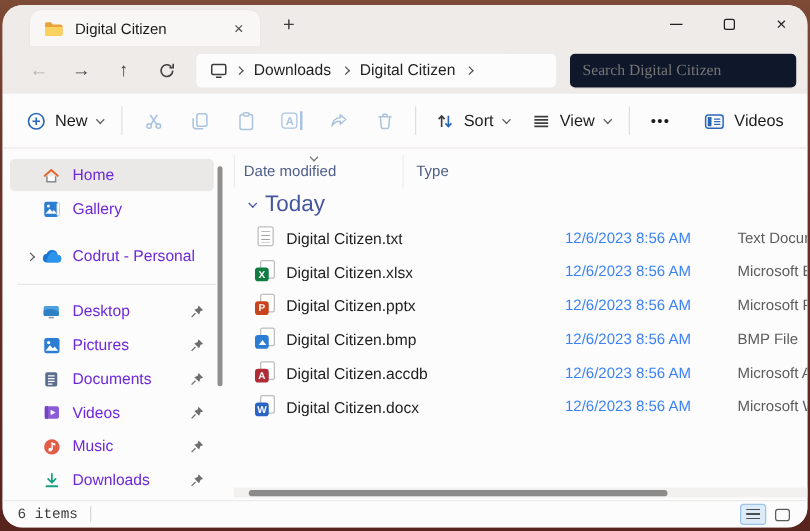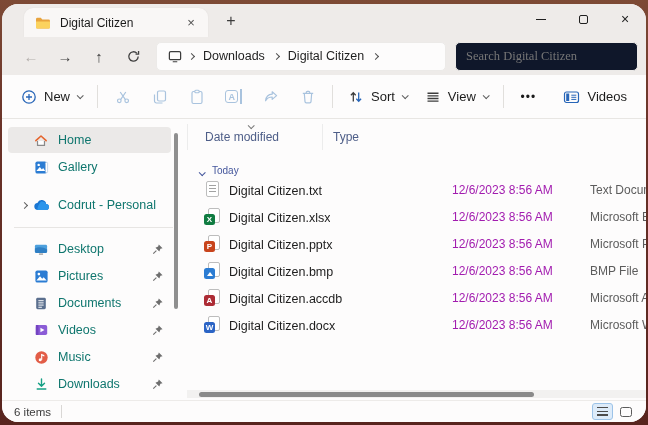--- a/index.html
+++ b/index.html
@@ -56,44 +56,44 @@
   .rn-box { width:13px; height:13px; border:1.3px solid #a9c3de; border-radius:3px; color:#a9c3de;
             font-size:9px; font-weight:bold; display:flex; align-items:center; justify-content:center; }
   .rn-bar { width:1.4px; height:15px; background:#a9c3de; margin-left:2px; }
 
   
   .body { flex:1; display:flex; background:#fdfcfc; position:relative; min-height:0; }
 
   
   .sidebar { width:185px; flex:none; position:relative; padding-top:7px; }
   .side-item { height:26px; margin:1px 16px 1px 6px; border-radius:4px; display:flex; align-items:center;
-               padding-left:8px; font-size:12.5px; color:#0f766e; }
+               padding-left:8px; font-size:12.5px; color:#6d28d9; }
   .side-item.selected { background:#ebe9e8; }
   .side-exp { width:16px; display:flex; align-items:center; justify-content:center; flex:none; }
   .side-ico { width:18px; height:16px; display:flex; align-items:center; justify-content:center; flex:none; }
   .side-label { margin-left:8px; flex:1; white-space:nowrap; overflow:hidden; }
   .side-pin { width:16px; margin-right:4px; flex:none; display:flex; align-items:center; }
   .side-div { border:none; border-top:1px solid #e7e5e3; margin:9px 14px 8px 12px; }
   .gap { height:10px; }
   .side-scroll { position:absolute; top:14px; right:9px; width:4px; height:176px; background:#8f8f8f; border-radius:2px; }
 
   
   .main { flex:1; position:relative; padding-top:5px; min-width:0; }
   .cols { display:flex; align-items:center; height:26px; font-size:12px; color:#4e5e88; }
   .col-name { width:258px; padding-left:33px; flex:none; }
-  .col-date { width:135px; padding-left:17px; border-left:1px solid #ececec; flex:none; position:relative; height:100%;
+  .col-date { width:135px; padding-left:7px; border-left:1px solid #ececec; flex:none; position:relative; height:100%;
               display:flex; align-items:center; }
   .col-sort { position:absolute; top:0px; left:60px; }
   .col-type { flex:1; padding-left:10px; border-left:1px solid #ececec; height:100%; display:flex; align-items:center; overflow:hidden; }
-  .group-row { height:26px; display:flex; align-items:flex-end; padding-left:12px; font-size:10px; color:#44569c; }
+  .group-row { height:26px; display:flex; align-items:center; padding-left:12px; font-size:18px; color:#44569c; }
   .group-label { margin-left:8px; }
   .file-row { height:27px; display:flex; align-items:center; font-size:12.5px; }
   .cell-name { width:258px; padding-left:17px; flex:none; display:flex; align-items:flex-end; color:#1d1d1d; }
   .fname { margin-left:8px; white-space:nowrap; overflow:hidden; }
-  .cell-date { width:135px; padding-left:7px; flex:none; color:#a21caf; font-size:12px; white-space:nowrap; }
+  .cell-date { width:135px; padding-left:7px; flex:none; color:#3b82f6; font-size:12px; white-space:nowrap; }
   .cell-type { flex:1; padding-left:10px; color:#5c5c5c; font-size:12px; white-space:nowrap; overflow:hidden; }
 
   
   .ficon { position:relative; width:17px; height:17px; flex:none; }
   .ficon .page { position:absolute; top:0; right:1px; width:12px; height:15px; background:#fff; border:1px solid #bdbdbd; border-radius:2px; }
   .ficon.txt .page { right:2px; width:13px; height:16px; }
   .ficon.txt .page::after { content:""; position:absolute; left:2px; right:2px; top:3px; height:9px;
       background:repeating-linear-gradient(#a2a2a2 0 1px, transparent 1px 3px); }
   .badge { position:absolute; left:0; bottom:0; width:11px; height:11px; border-radius:2.5px; color:#fff;
            font-size:8px; font-weight:bold; line-height:11px; text-align:center; }
@@ -104,21 +104,21 @@
   .badge.img { background:#2b7cd3; }
   .badge.img::after { content:""; position:absolute; left:2.5px; top:3.5px; border-left:3px solid transparent;
                       border-right:3px solid transparent; border-bottom:4.5px solid #fff; }
 
   
   .hscroll { position:absolute; left:0; right:0; bottom:2px; height:8px; background:#f2f1f0; }
   .hscroll .thumb { position:absolute; left:12px; top:1.5px; width:335px; height:5px; background:#8a8a8a; border-radius:3px; }
 
   
   .statusbar { height:22px; flex:none; background:#fdfcfc; border-top:1px solid #edebe9; display:flex; align-items:center;
-               padding:0 10px 0 12px; font-size:11.5px; color:#3c3c3c; }
+               padding:0 10px 0 12px; font-size:11.5px; color:#3c3c3c;font-family:Liberation Mono, monospace; }
   .status-div { width:1px; height:13px; background:#d9d7d5; margin-left:10px; }
   .status-spacer { flex:1; }
   .viewtoggle { width:21px; height:17px; border-radius:3px; display:flex; align-items:center; justify-content:center; margin-left:2px; }
   .viewtoggle.active { background:#ddebf9; border:1px solid #9cc3e8; }
   .tg-lines { width:11px; height:9px; background:repeating-linear-gradient(#4c4c4c 0 1.4px, transparent 1.4px 3.6px); }
   .tg-rect { width:12px; height:10px; border:1.4px solid #5b5b5b; border-radius:2.5px; }
 
   svg { display:block; }
 </style>
 </head>

